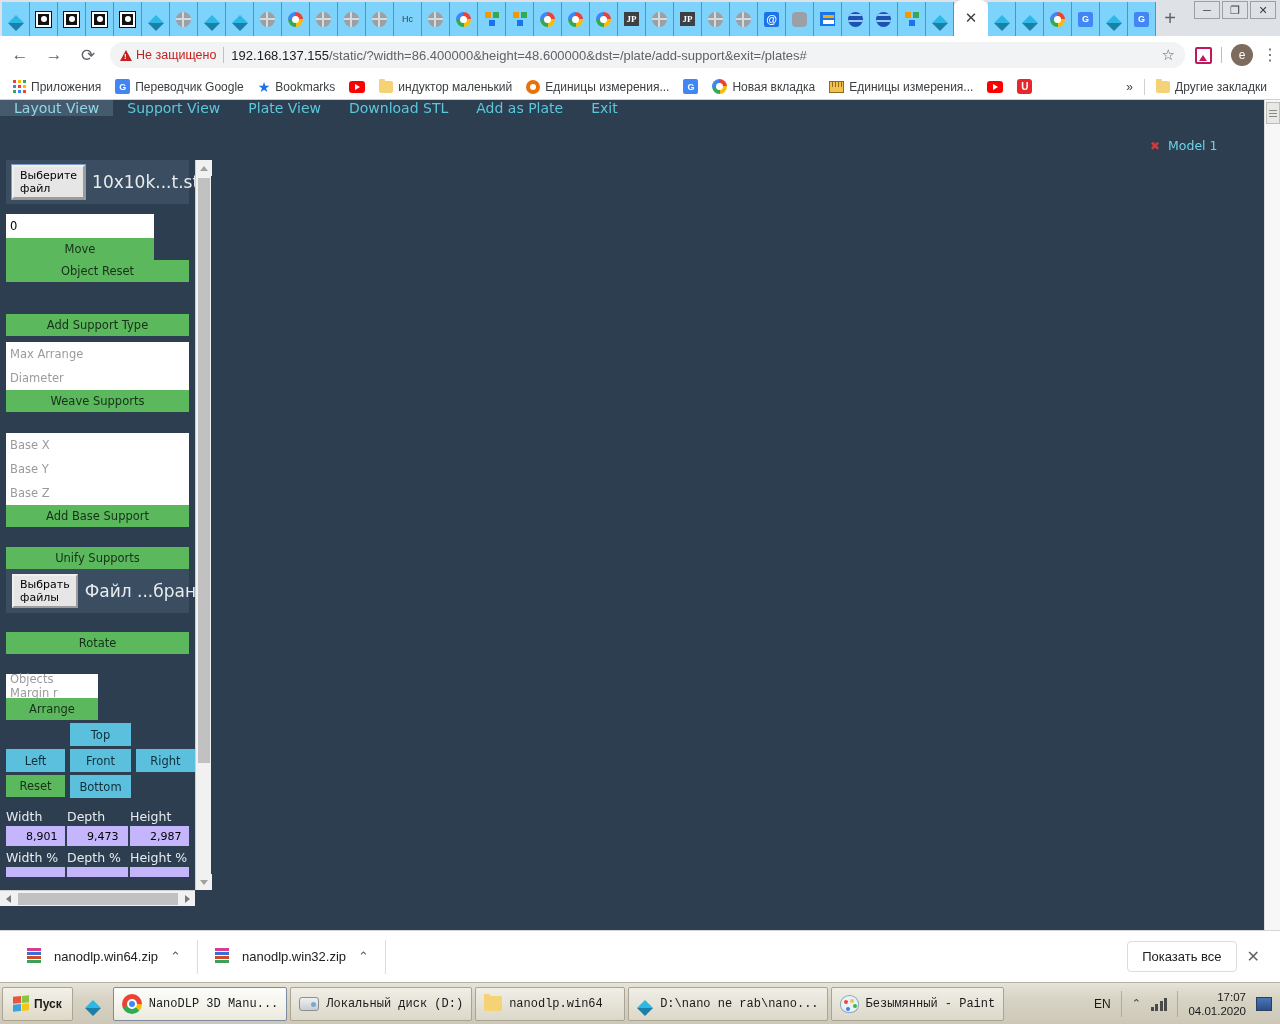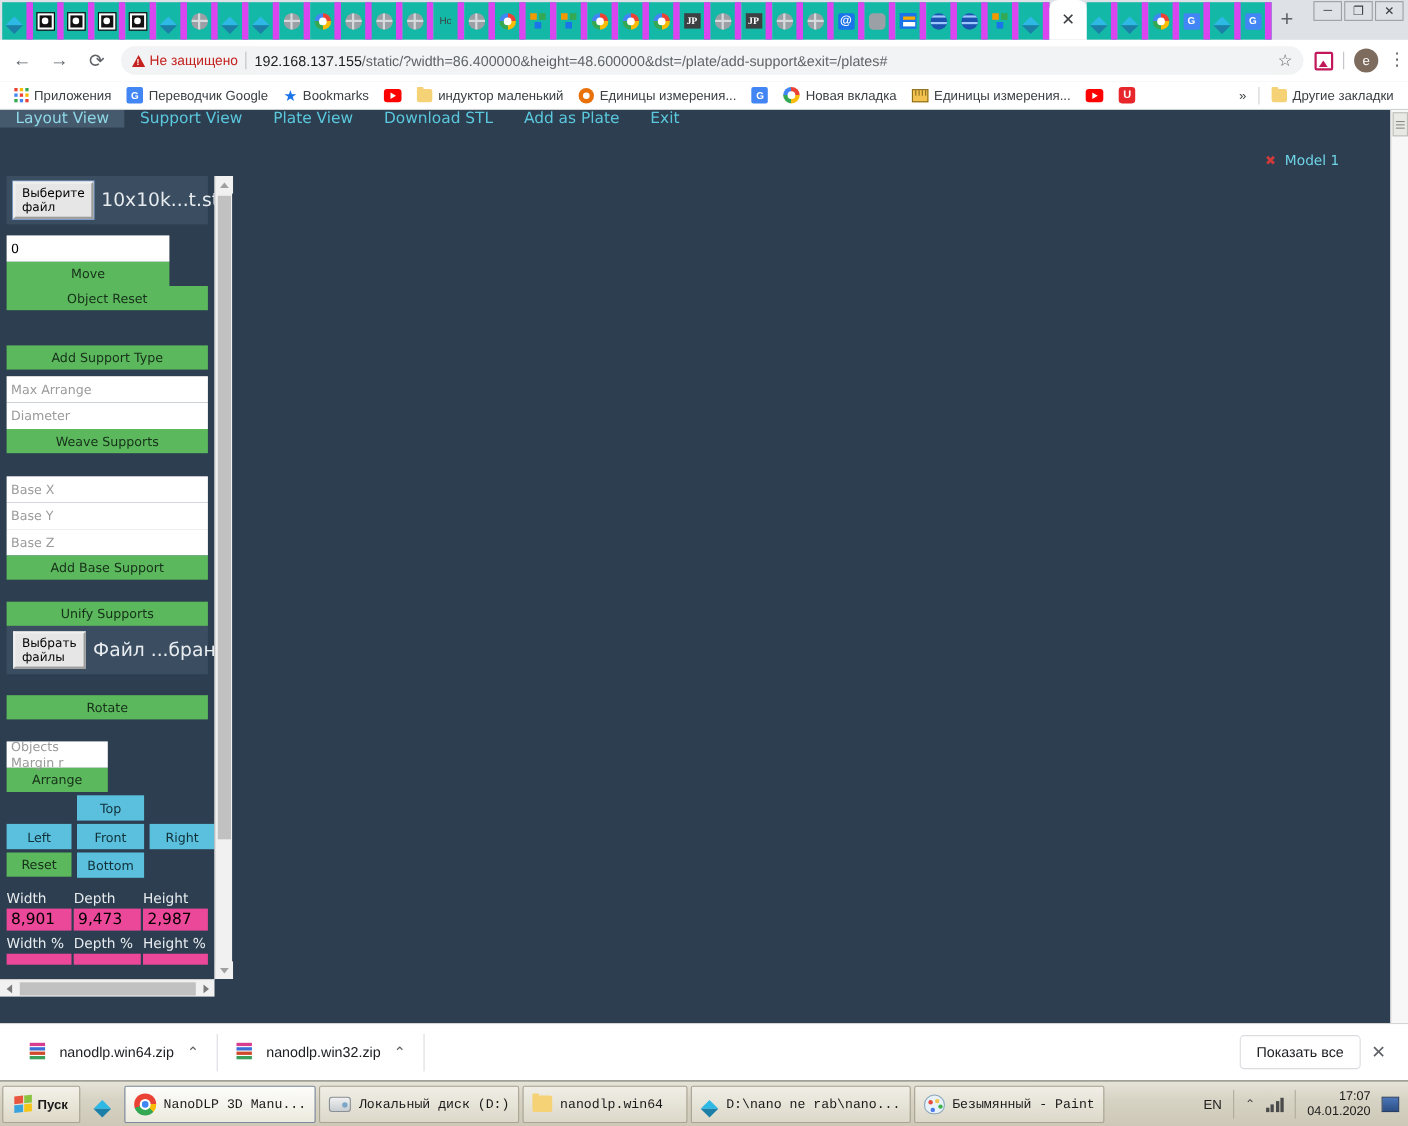--- a/index.html
+++ b/index.html
@@ -9,23 +9,23 @@
     background:#2c3e50;
     -webkit-font-smoothing: antialiased;
   }
 
   
   #browser { position:absolute; left:0; top:0; width:1280px; height:930px; background:#dee1e6; }
 
   
   .tabstrip { position:relative; height:36px; background:#dee1e6; display:flex; align-items:flex-end; padding-left:2px; }
   .minitab {
-    width:28px; height:34px; background:#14b8a6; position:relative;
+    width:28px; height:34px; background:#7dd3fc; position:relative;
     display:flex; align-items:center; justify-content:center;
-    border-right:6px solid #d946ef;
+    border-right:1px solid #d946ef;
   }
   .minitab:first-child { border-left:none; }
   .minitab.active {
     background:#fff; border-radius:8px 8px 0 0; border-right:none;
     width:34px; height:36px;
   }
 
   
   .ic-diamond { width:0;height:0;border-left:8px solid transparent;border-right:8px solid transparent;border-bottom:8px solid #2eb8e6; position:relative;}
   .ic-diamond:after{content:"";position:absolute;left:-8px;top:8px;width:0;height:0;border-left:8px solid transparent;border-right:8px solid transparent;border-top:8px solid #1b7fa8;}
@@ -147,22 +147,22 @@
   .btn-green { background:#5cb85c; color:#16301a; font-size:11.5px; height:22px;
                display:flex;align-items:center;justify-content:center; font-family:"DejaVu Sans",sans-serif;}
   .btn-blue  { background:#5bc0de; color:#103038; font-size:11.5px; height:23px;
                display:flex;align-items:center;justify-content:center; font-family:"DejaVu Sans",sans-serif;}
   .sp { height:10px; }
   .sp-s { height:6px; }
 
   .viewgrid { display:grid; grid-template-columns:59px 5px 61px 5px 59px; row-gap:3px; margin-left:6px;}
   .dimrow { display:grid; grid-template-columns:59px 61px 59px; column-gap:2px; margin-left:6px; }
   .dimlabel { font-size:12.5px; color:#e8ecef; font-family:"DejaVu Sans",sans-serif; padding:2px 0; }
-  .dimval { background:#ec4899; height:20px; display:flex; align-items:center; padding:0 4px;
-            font-size:14px; color:#000; font-family:"DejaVu Sans",sans-serif; }
+  .dimval { background:#c4b5fd; height:20px; display:flex; align-items:center; padding:0 20px;
+            font-size:11px; color:#000; font-family:"DejaVu Sans",sans-serif; }
 
   
   .vscroll { position:absolute; left:195px; top:160px; width:16px; height:730px; background:#f1f1f1;
              border-left:1px solid #cfcfcf; }
   .vscroll .arrow-up, .vscroll .arrow-down { position:absolute; left:0; width:16px; height:16px;
              background:#f1f1f1; display:flex; align-items:center; justify-content:center; }
   .vscroll .arrow-up { top:0; } .vscroll .arrow-down { bottom:0; }
   .caret-u { width:0;height:0;border-left:4px solid transparent;border-right:4px solid transparent;border-bottom:5px solid #a0a0a0;}
   .caret-d { width:0;height:0;border-left:4px solid transparent;border-right:4px solid transparent;border-top:5px solid #a0a0a0;}
   .caret-l { width:0;height:0;border-top:4px solid transparent;border-bottom:4px solid transparent;border-right:5px solid #7a7a7a;}

